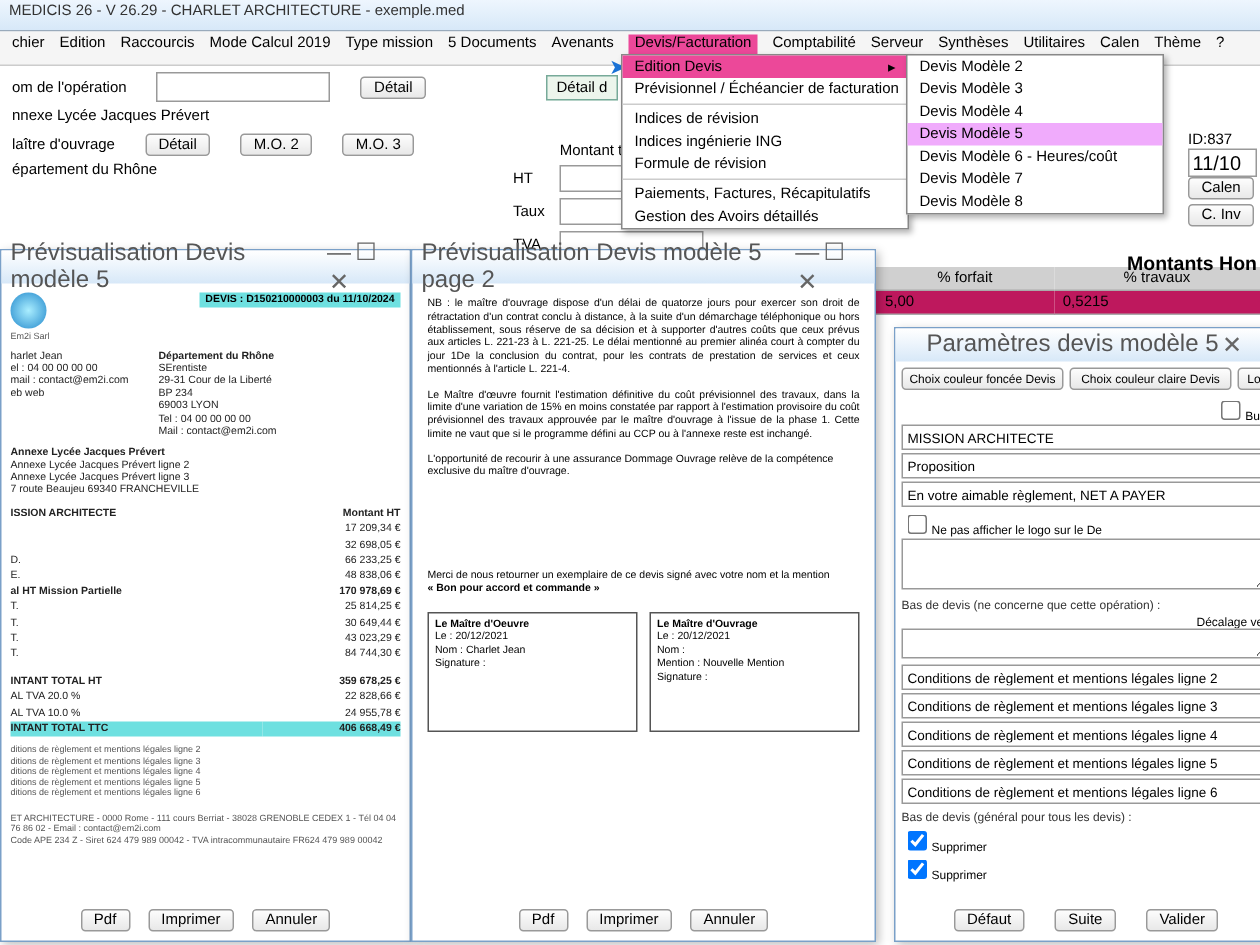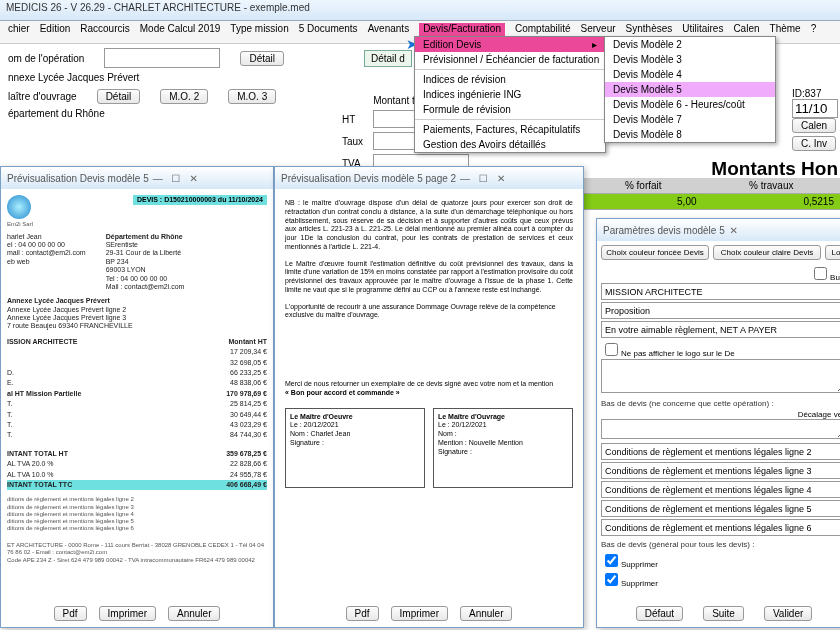--- a/index.html
+++ b/index.html
@@ -20,26 +20,26 @@
 .sub2{left:604px;top:36px;width:170px}
 .sub2 div.sel{background:#f0abfc}
 .fieldgrid{position:absolute;left:336px;top:48px;font-size:10px}
 .fieldgrid td{padding:1px 4px}
 .fieldgrid input{border:1px solid #999;height:14px;font-size:10px;width:90px;text-align:right}
 .green-e{display:inline-block;background:#4a4;color:#fff;padding:1px 6px;font-weight:bold}
 .rightedge{position:absolute;right:2px;top:44px;font-size:10px}
 .rightedge .btn{display:block;margin-bottom:3px}
 .forfaitbar{position:absolute;left:584px;top:178px;right:0;font-size:10px}
 .forfaitbar table{width:100%;border-collapse:collapse}
-.forfaitbar td{border-bottom:1px solid #aaa;padding:2px 6px;background:#84cc16;text-align:right}
+.forfaitbar td{border-bottom:1px solid #aaa;padding:2px 6px;background:#be185d;text-align:left}
 .forfaitbar .hd td{background:#d0d0d0;text-align:center}
-.montants{position:absolute;right:2px;top:158px;font-weight:bold;font-size:19px}
+.montants{position:absolute;right:2px;top:168px;font-weight:bold;font-size:13px}
 
 .win{position:absolute;border:1px solid #7aa0c8;background:#fff;box-shadow:2px 2px 6px rgba(0,0,0,.25)}
-.win .wtitle{background:linear-gradient(#fff,#d7e8f8);height:18px;font-size:10px;color:#555;padding:2px 6px;display:flex;justify-content:flex-start;align-items:center}
+.win .wtitle{background:linear-gradient(#fff,#d7e8f8);height:18px;font-size:16px;color:#555;padding:2px 6px;display:flex;justify-content:center;align-items:center}
 .win .wtitle .ctrls span{display:inline-block;width:18px;text-align:center;color:#666;cursor:pointer}
 .devis1{left:0;top:166px;width:272px;height:460px}
 .devis1 .body{padding:6px;font-size:7px;color:#222;line-height:1.2;height:400px;overflow:hidden}
 .logo{width:24px;height:24px;border-radius:50%;background:radial-gradient(circle,#aef,#28c);display:inline-block}
 .cyanline{background:#6ee0e0;color:#000;font-weight:bold;padding:1px 4px;display:inline-block;font-size:7px}
 .smalltable{width:100%;font-size:7px;border-collapse:collapse;margin-top:6px}
 .smalltable td{padding:1px 0}
 .smalltable .r{text-align:right}
 .smalltable .bold{font-weight:bold}
 .smalltable .hl{background:#6ee0e0}

